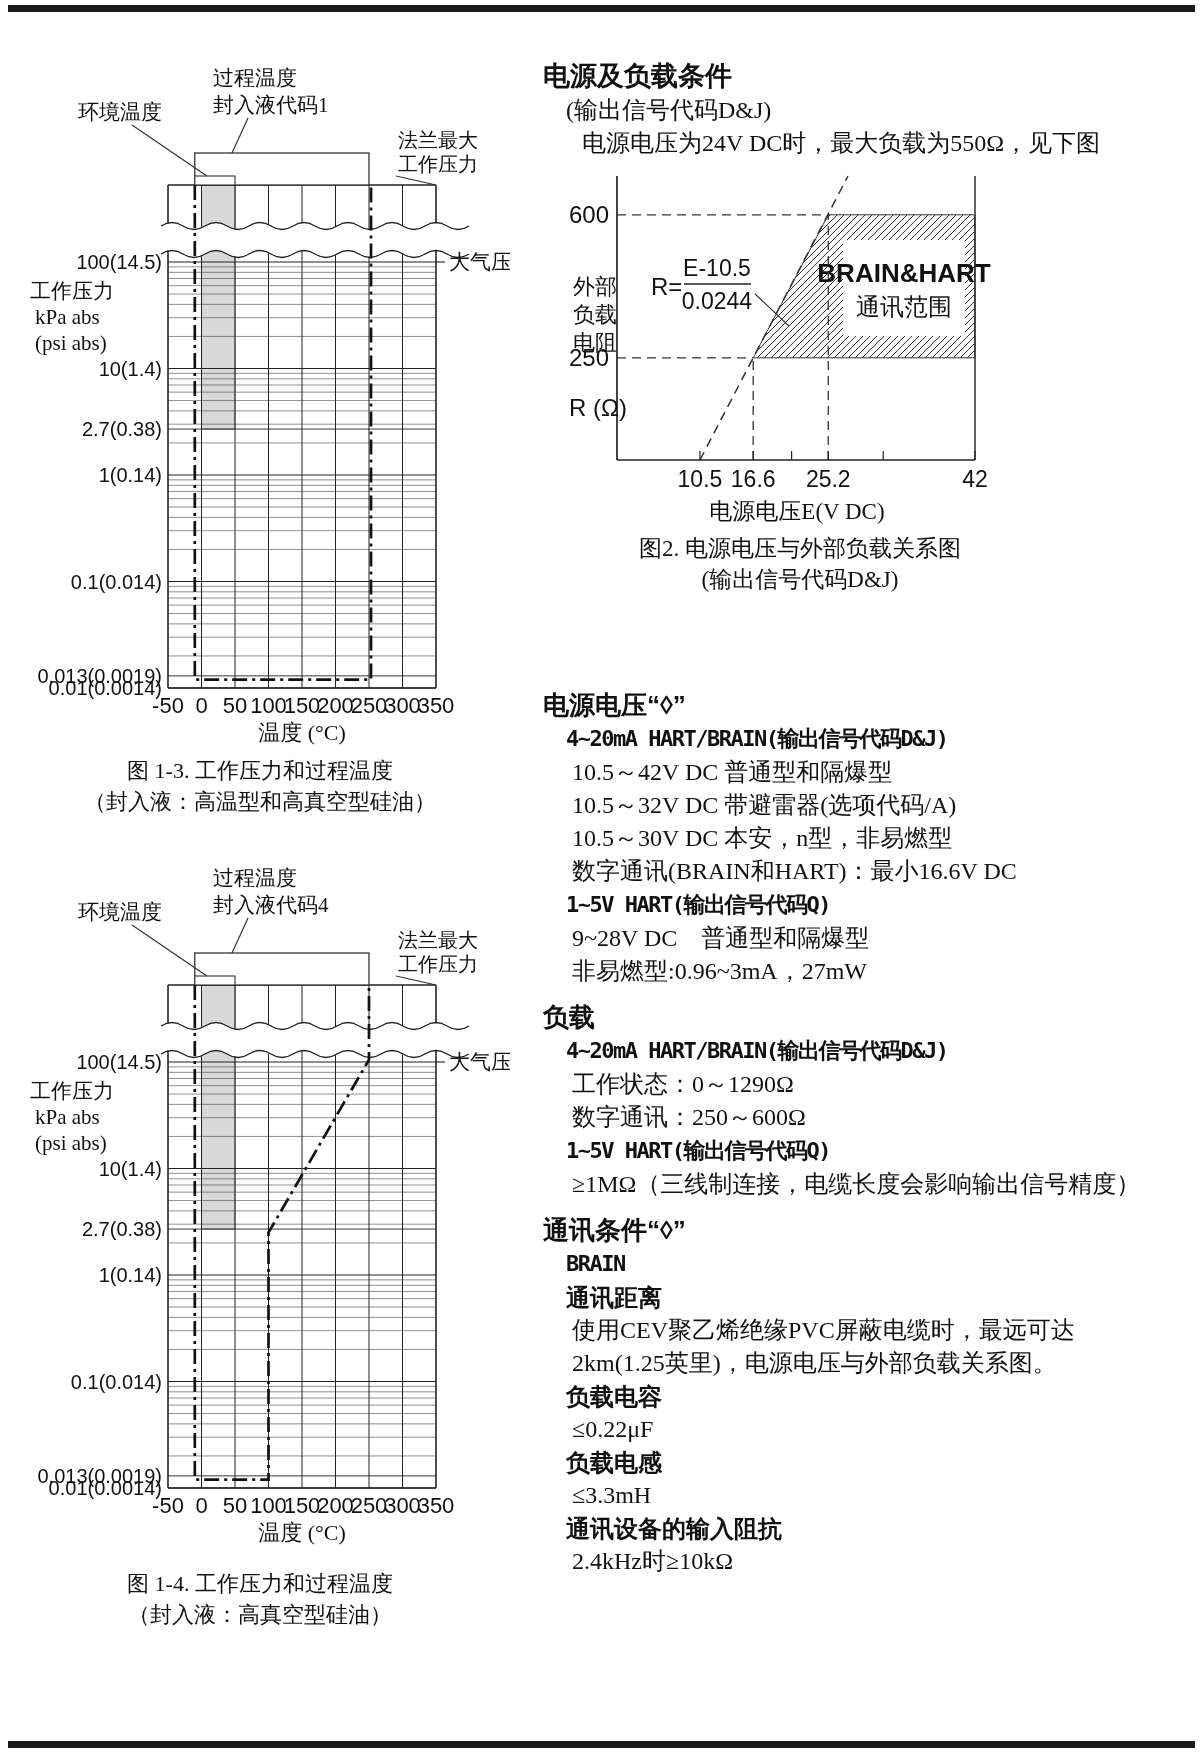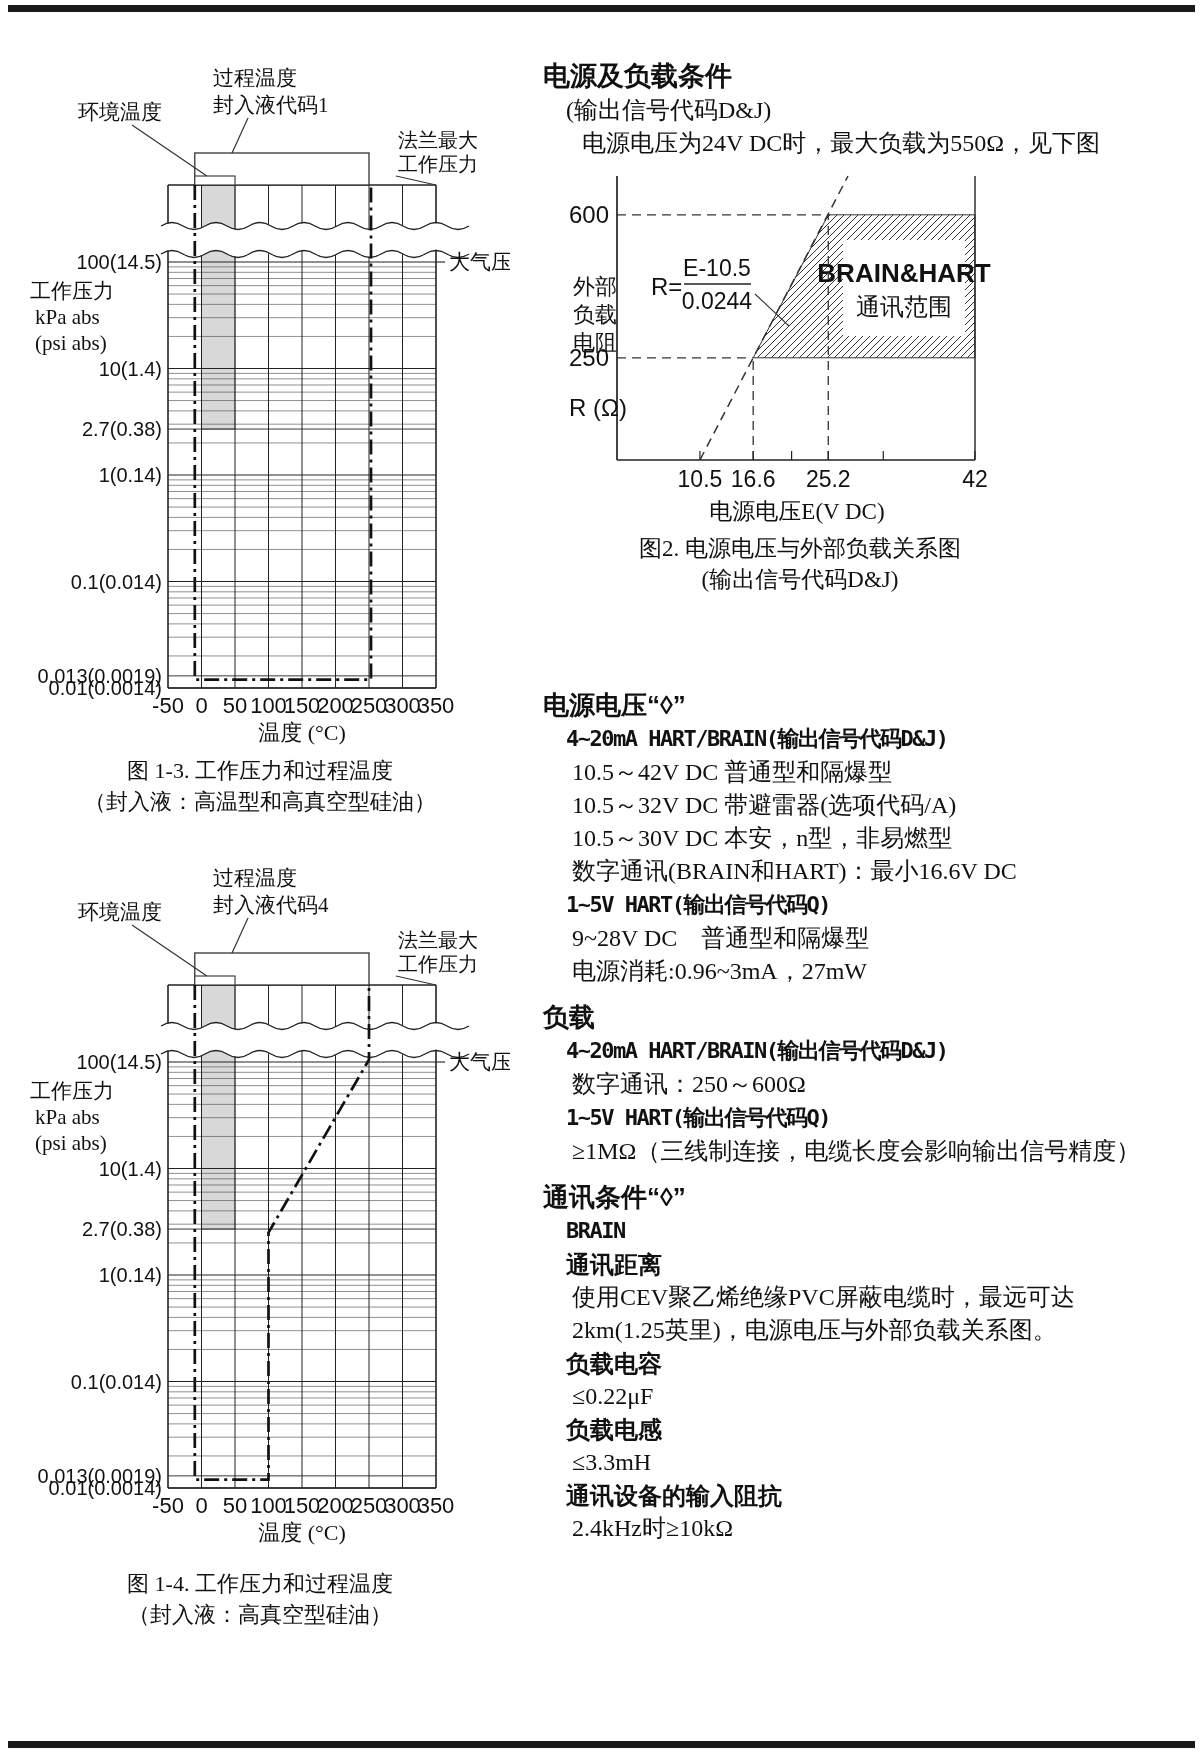--- a/index.html
+++ b/index.html
@@ -275,23 +275,24 @@
 
   <div class="sec" id="right-sections">
       <div class="h">电源电压“◊”</div>
       <div class="mono">4~20mA HART/BRAIN(输出信号代码D&amp;J)</div>
       <div class="body">10.5～42V DC 普通型和隔爆型</div>
       <div class="body">10.5～32V DC 带避雷器(选项代码/A)</div>
       <div class="body">10.5～30V DC 本安，n型，非易燃型</div>
       <div class="body">数字通讯(BRAIN和HART)：最小16.6V DC</div>
       <div class="mono">1~5V HART(输出信号代码Q)</div>
       <div class="body">9~28V DC　普通型和隔爆型</div>
-      <div class="body">电源消耗:0.96~3mA，27mW</div>
+      <div class="body">非易燃型:0.96~3mA，27mW</div>
       <div class="h">负载</div>
       <div class="mono">4~20mA HART/BRAIN(输出信号代码D&amp;J)</div>
+      <div class="body">工作状态：0～1290Ω</div>
       <div class="body">数字通讯：250～600Ω</div>
       <div class="mono">1~5V HART(输出信号代码Q)</div>
       <div class="body">≥1MΩ（三线制连接，电缆长度会影响输出信号精度）</div>
       <div class="h">通讯条件“◊”</div>
       <div class="mono">BRAIN</div>
       <div class="subh">通讯距离</div>
       <div class="body">使用CEV聚乙烯绝缘PVC屏蔽电缆时，最远可达</div>
       <div class="body">2km(1.25英里)，电源电压与外部负载关系图。</div>
       <div class="subh">负载电容</div>
       <div class="body">≤0.22μF</div>

